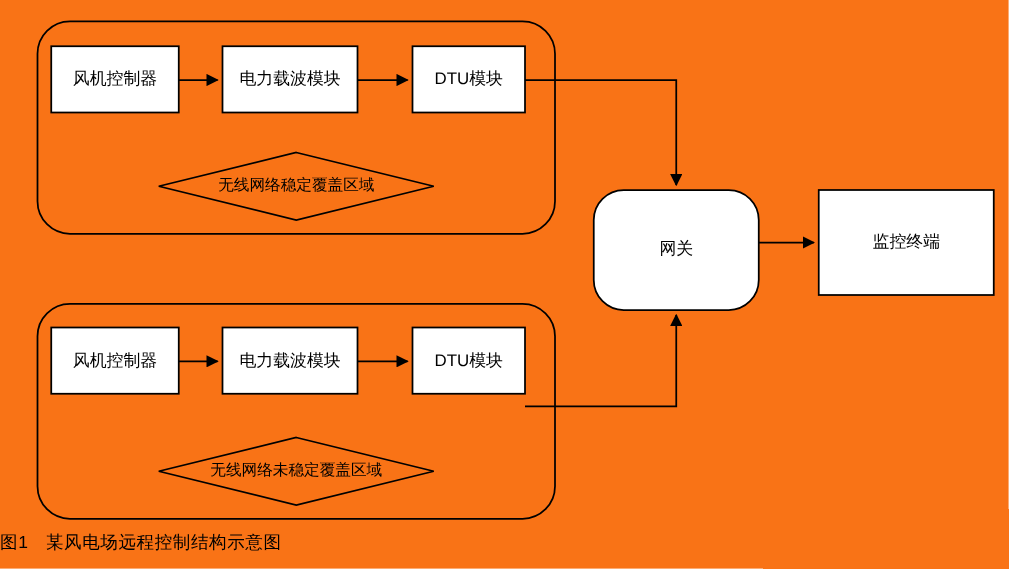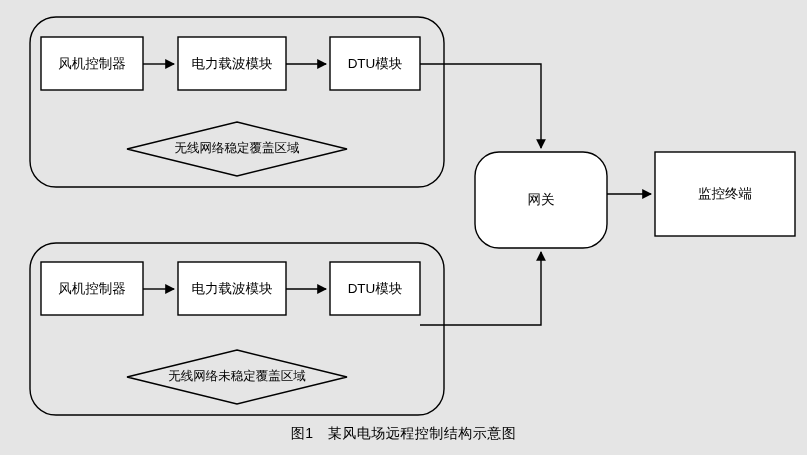--- a/index.html
+++ b/index.html
@@ -9,21 +9,21 @@
   }
   body {
     font-family: "Liberation Sans", sans-serif;
     color: #000000;
   }
   #page {
     position: relative;
     width: 807px;
     height: 455px;
     overflow: hidden;
-    background: #e5e5e5;
+    background: #f97316;
   }
   #diagram-svg {
     position: absolute;
     left: 0;
     top: 0;
     width: 807px;
     height: 455px;
   }
   .stroke {
     fill: none;
@@ -52,21 +52,21 @@
     font-size: 12.5px;
     fill: #000000;
     text-anchor: middle;
     dominant-baseline: middle;
   }
   #caption {
     position: absolute;
     left: 0;
     top: 425px;
     width: 807px;
-    text-align: center;
+    text-align: left;
     font-size: 14px;
     letter-spacing: 0.5px;
   }
   #caption .cap-num {
     margin-right: 14px;
   }
 </style>
 </head>
 <body>
 

